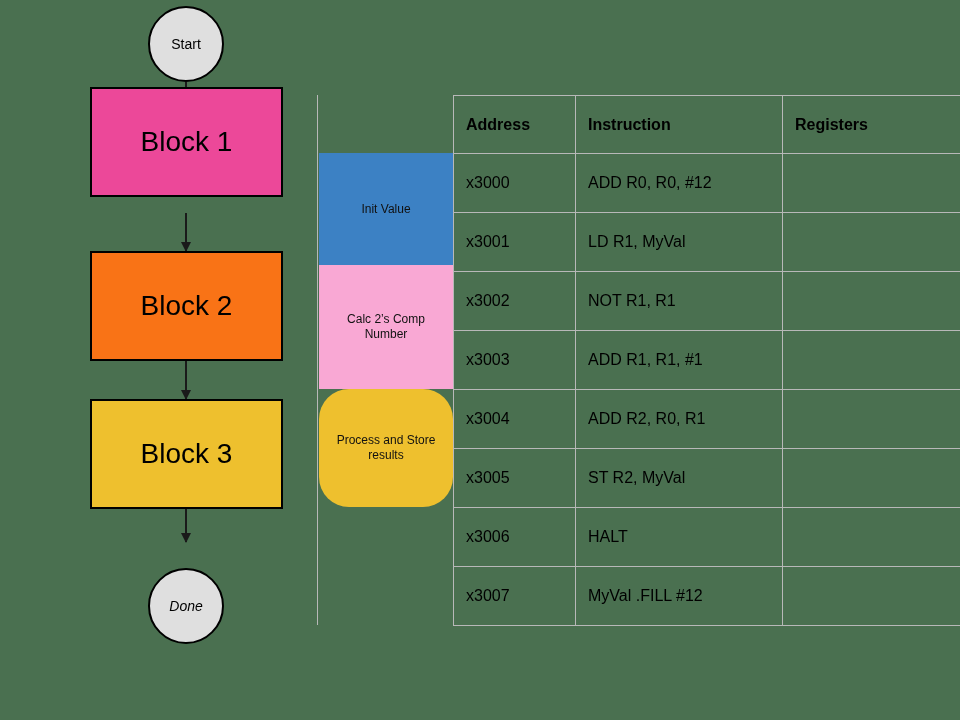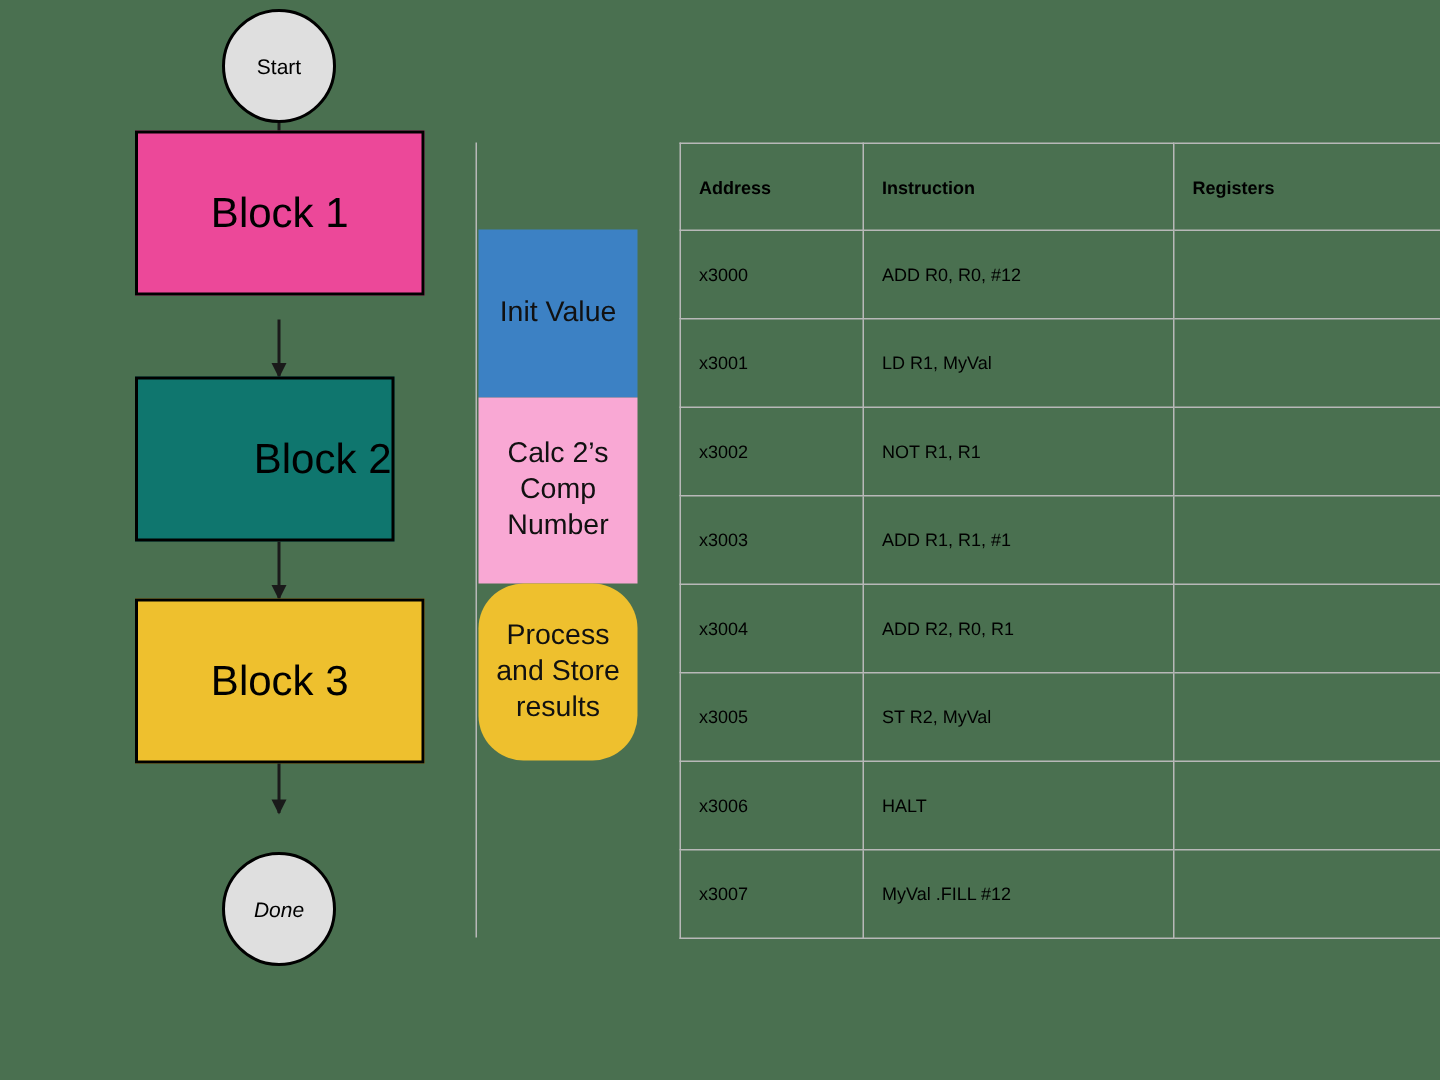--- a/index.html
+++ b/index.html
@@ -49,44 +49,44 @@
   .divider {
     position: absolute;
     width: 1px;
     background: #b8b8b8;
   }
 
   
   .phase {
     position: absolute;
     left: 274px;
-    width: 106px;
+    width: 134px;
     display: flex; align-items: center; justify-content: center;
     text-align: center;
-    font-size: 19px;
+    font-size: 12px;
     color: #111;
     line-height: 1.25;
     padding: 0 6px;
   }
 
   
   #asm-table {
     position: absolute;
     left: 408px; top: 95px;
     width: 528px;
     border-collapse: collapse;
     table-layout: fixed;
   }
   #asm-table td, #asm-table th {
     border: 1px solid #b8b8b8;
     padding: 0 12px;
     text-align: left;
     vertical-align: middle;
     color: #000;
-    font-size: 12px;
+    font-size: 16px;
     font-weight: normal;
     background: transparent;
   }
   #asm-table th { font-weight: bold; height: 58px; }
   #asm-table td { height: 59px; }
   .col-addr  { width: 122px; }
   .col-instr { width: 207px; }
   .col-regs  { width: 199px; }
 </style>
 </head>
@@ -105,21 +105,21 @@
 
   <div class="fc-node" style="left:45px; top:87px; width:193px; height:110px; background:#ec4899;">
     <span>Block 1</span>
   </div>
 
   <div class="fc-arrow" style="left:136px; top:213px; width:10px; height:38px;">
     <span class="shaft"></span>
     <span class="head"></span>
   </div>
 
-  <div class="fc-node" style="left:45px; top:251px; width:173px; height:110px; background:#0f766e;justify-content:flex-end;">
+  <div class="fc-node" style="left:45px; top:251px; width:193px; height:110px; background:#f97316;">
     <span>Block 2</span>
   </div>
 
   <div class="fc-arrow" style="left:136px; top:361px; width:10px; height:38px;">
     <span class="shaft"></span>
     <span class="head"></span>
   </div>
 
   <div class="fc-node" style="left:45px; top:399px; width:193px; height:110px; background:#eec02e;">
     <span>Block 3</span>

